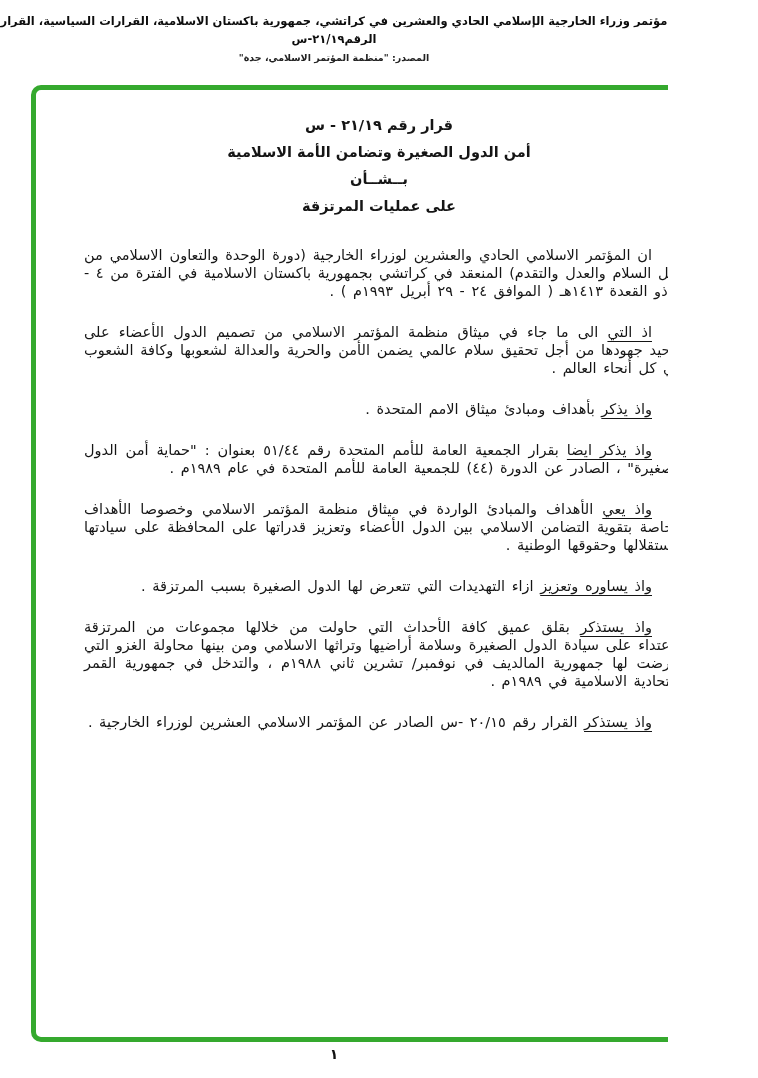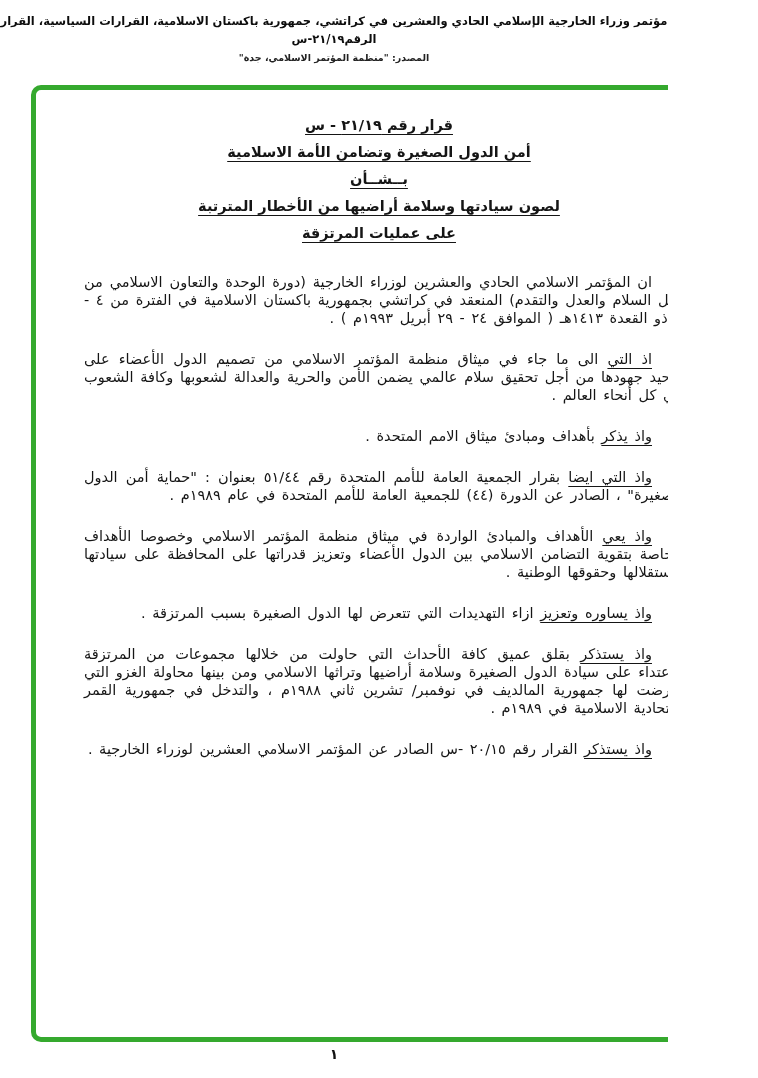--- a/index.html
+++ b/index.html
@@ -51,21 +51,20 @@
     padding: 22px 40px 10px 40px;
     font-size: 14.5px;
     color: #151515;
   }
   .title-block {
     text-align: center;
     margin-bottom: 26px;
   }
   .title-line {
     font-weight: bold;
-    text-decoration: underline;
     text-underline-offset: 4px;
     line-height: 27px;
     font-size: 14.5px;
     letter-spacing: 0.5px;
   }
   .para {
     margin: 0 0 23px 8px;
     line-height: 18px;
     text-align: justify;
     text-indent: 30px;
@@ -98,31 +97,30 @@
     <div class="header-line2">المصدر: "منظمة المؤتمر الاسلامي، جدة"</div>
   </header>
 
   <div class="green-frame">
     <div class="doc-body">
 
       <div class="title-block">
         <div class="title-line">قرار رقم ٢١/١٩ - س</div>
         <div class="title-line">أمن الدول الصغيرة وتضامن الأمة الاسلامية</div>
         <div class="title-line">بــشــأن</div>
-        <div class="title-line">لصون سيادتها وسلامة أراضيها من الأخطار المترتبة</div>
         <div class="title-line">على عمليات المرتزقة</div>
       </div>
 
       <p class="para"><span class="lead"></span><span>ان المؤتمر الاسلامي الحادي والعشرين لوزراء الخارجية (دورة الوحدة والتعاون الاسلامي من أجل السلام والعدل والتقدم) المنعقد في كراتشي بجمهورية باكستان الاسلامية في الفترة من ٤ - ٨ ذو القعدة ١٤١٣هـ ( الموافق ٢٤ - ٢٩ أبريل ١٩٩٣م ) .</span></p>
 
       <p class="para"><span class="lead">اذ التي</span><span> الى ما جاء في ميثاق منظمة المؤتمر الاسلامي من تصميم الدول الأعضاء على توحيد جهودها من أجل تحقيق سلام عالمي يضمن الأمن والحرية والعدالة لشعوبها وكافة الشعوب في كل أنحاء العالم .</span></p>
 
       <p class="para"><span class="lead">واذ يذكر</span><span> بأهداف ومبادئ ميثاق الامم المتحدة .</span></p>
 
-      <p class="para"><span class="lead">واذ التي ايضا</span><span> بقرار الجمعية العامة للأمم المتحدة رقم ٥١/٤٤ بعنوان : "حماية أمن الدول الصغيرة" ، الصادر عن الدورة (٤٤) للجمعية العامة للأمم المتحدة في عام ١٩٨٩م .</span></p>
+      <p class="para"><span class="lead">واذ يذكر ايضا</span><span> بقرار الجمعية العامة للأمم المتحدة رقم ٥١/٤٤ بعنوان : "حماية أمن الدول الصغيرة" ، الصادر عن الدورة (٤٤) للجمعية العامة للأمم المتحدة في عام ١٩٨٩م .</span></p>
 
       <p class="para"><span class="lead">واذ يعي</span><span> الأهداف والمبادئ الواردة في ميثاق منظمة المؤتمر الاسلامي وخصوصا الأهداف الخاصة بتقوية التضامن الاسلامي بين الدول الأعضاء وتعزيز قدراتها على المحافظة على سيادتها واستقلالها وحقوقها الوطنية .</span></p>
 
       <p class="para"><span class="lead">واذ يساوره وتعزيز</span><span> ازاء التهديدات التي تتعرض لها الدول الصغيرة بسبب المرتزقة .</span></p>
 
       <p class="para"><span class="lead">واذ يستذكر</span><span> بقلق عميق كافة الأحداث التي حاولت من خلالها مجموعات من المرتزقة الاعتداء على سيادة الدول الصغيرة وسلامة أراضيها وتراثها الاسلامي ومن بينها محاولة الغزو التي تعرضت لها جمهورية المالديف في نوفمبر/ تشرين ثاني ١٩٨٨م ، والتدخل في جمهورية القمر الاتحادية الاسلامية في ١٩٨٩م .</span></p>
 
       <p class="para"><span class="lead">واذ يستذكر</span><span> القرار رقم ٢٠/١٥ -س الصادر عن المؤتمر الاسلامي العشرين لوزراء الخارجية .</span></p>
 
     </div>

